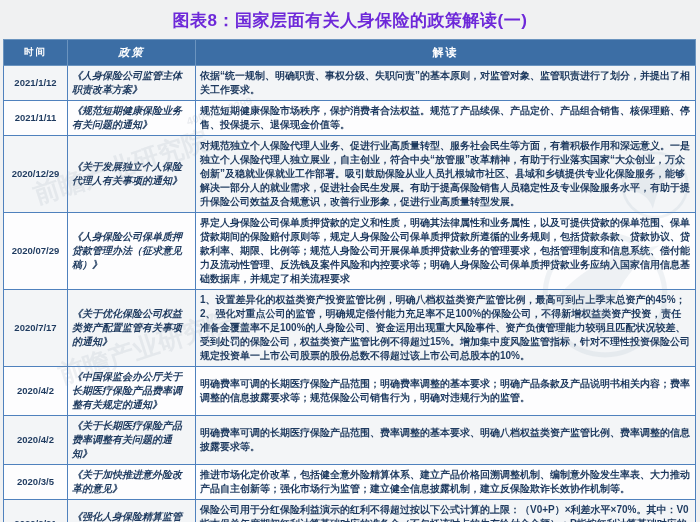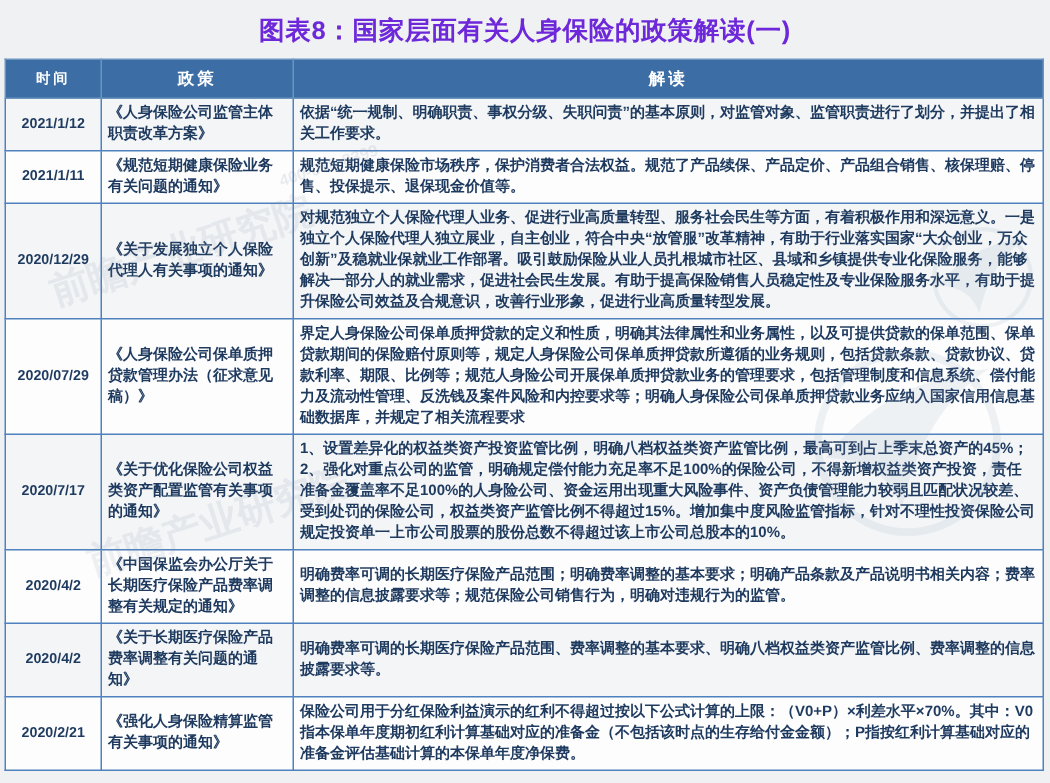--- a/index.html
+++ b/index.html
@@ -47,21 +47,21 @@
     font-weight:bold;
     color:var(--cell-text);
     padding:3px 4px;
     line-height:1.4;
     vertical-align:middle;
     word-break:break-all;
     text-align:left;
   }
   table{border:1px solid var(--border);}
   .td-date{width:64px;text-align:center;white-space:nowrap;padding:3px 1px;font-size:9.5px;}
-  .td-policy{width:128px;}
+  .td-policy{width:128px;font-style:italic;}
   tbody tr:nth-child(odd){background:var(--stripe);}
   tbody tr:nth-child(even){background:#fdfdfe;}
   .wm{
     position:absolute;
     pointer-events:none;
     color:rgba(130,145,160,0.13);
     font-weight:bold;
     white-space:nowrap;
     z-index:5;
   }
@@ -115,20 +115,25 @@
         <td class="td-date">2020/4/2</td>
         <td class="td-policy">《中国保监会办公厅关于长期医疗保险产品费率调整有关规定的通知》</td>
         <td class="td-interp">明确费率可调的长期医疗保险产品范围；明确费率调整的基本要求；明确产品条款及产品说明书相关内容；费率调整的信息披露要求等；规范保险公司销售行为，明确对违规行为的监管。</td>
       </tr>
       <tr>
         <td class="td-date">2020/4/2</td>
         <td class="td-policy">《关于长期医疗保险产品费率调整有关问题的通知》</td>
         <td class="td-interp">明确费率可调的长期医疗保险产品范围、费率调整的基本要求、明确八档权益类资产监管比例、费率调整的信息披露要求等。</td>
       </tr>
       <tr>
+        <td class="td-date">2020/3/5</td>
+        <td class="td-policy">《关于加快推进意外险改革的意见》</td>
+        <td class="td-interp">推进市场化定价改革，包括健全意外险精算体系、建立产品价格回溯调整机制、编制意外险发生率表、大力推动产品自主创新等；强化市场行为监管；建立健全信息披露机制，建立反保险欺诈长效协作机制等。</td>
+      </tr>
+      <tr>
         <td class="td-date">2020/2/21</td>
         <td class="td-policy">《强化人身保险精算监管有关事项的通知》</td>
         <td class="td-interp">保险公司用于分红保险利益演示的红利不得超过按以下公式计算的上限：（V0+P）×利差水平×70%。其中：V0指本保单年度期初红利计算基础对应的准备金（不包括该时点的生存给付金金额）；P指按红利计算基础对应的准备金评估基础计算的本保单年度净保费。</td>
       </tr>
     </tbody>
 </table>
 
 <div class="wm wm-text1">前瞻产业研究院</div>
 <div class="wm wm-text2">前瞻产业研究院</div>
 <div class="wm wm-phone">400-068-8399</div>

